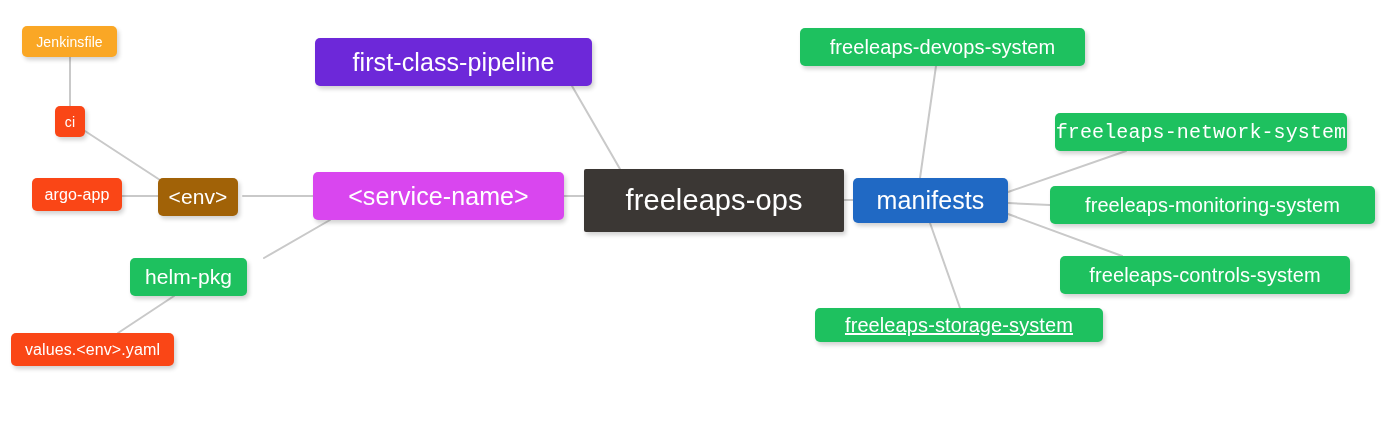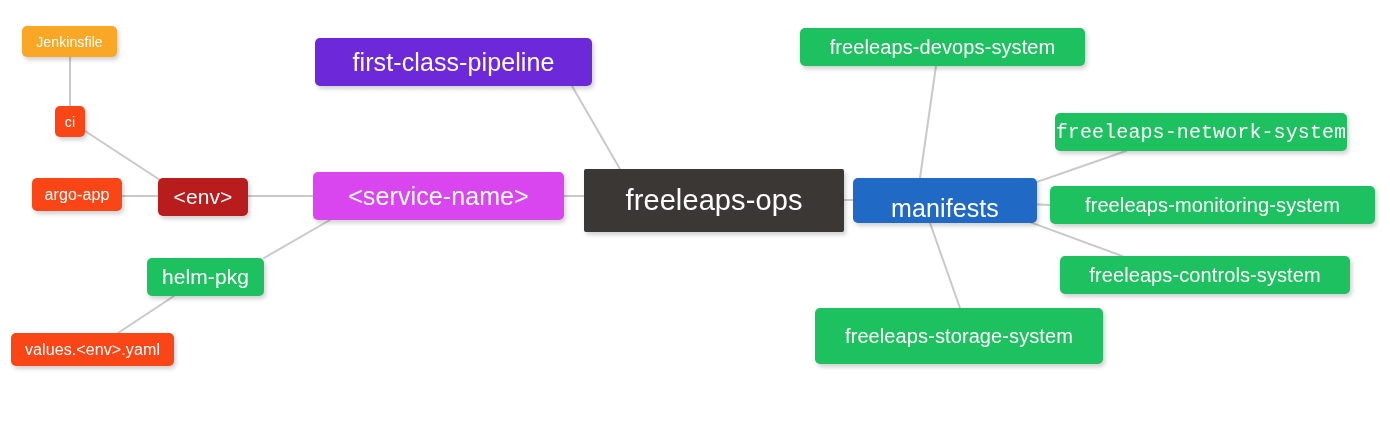--- a/index.html
+++ b/index.html
@@ -62,27 +62,27 @@
   <div id="node-layer">
       <div class="node root" style="left: 584px; top: 169px; width: 260px; height: 63px; background: rgb(59, 55, 52); font-size: 29px;">
         <span>freeleaps-ops</span>
       </div>
       <div class="node" style="left: 313px; top: 172px; width: 251px; height: 48px; background: #d946ef; font-size: 25px;">
         <span>&lt;service-name&gt;</span>
       </div>
       <div class="node" style="left: 315px; top: 38px; width: 277px; height: 48px; background: #6d28d9; font-size: 25px;">
         <span>first-class-pipeline</span>
       </div>
-      <div class="node" style="left: 853px; top: 178px; width: 184px; height: 45px; background: rgb(32, 105, 196); font-size: 25px; align-items: flex-end;">
+      <div class="node" style="left: 853px; top: 178px; width: 155px; height: 45px; background: rgb(32, 105, 196); font-size: 25px;">
         <span>manifests</span>
       </div>
-      <div class="node" style="left: 158px; top: 178px; width: 90px; height: 38px; background: #b91c1c; font-size: 21px;">
+      <div class="node" style="left: 158px; top: 178px; width: 80px; height: 38px; background: #a16207; font-size: 21px;">
         <span>&lt;env&gt;</span>
       </div>
-      <div class="node" style="left: 147px; top: 258px; width: 117px; height: 38px; background: rgb(30, 193, 95); font-size: 21px;">
+      <div class="node" style="left: 130px; top: 258px; width: 117px; height: 38px; background: rgb(30, 193, 95); font-size: 21px;">
         <span>helm-pkg</span>
       </div>
       <div class="node" style="left: 22px; top: 26px; width: 95px; height: 31px; background: rgb(250, 167, 37); font-size: 14px;">
         <span>Jenkinsfile</span>
       </div>
       <div class="node" style="left: 55px; top: 106px; width: 30px; height: 31px; background: rgb(250, 70, 22); font-size: 14px;">
         <span>ci</span>
       </div>
       <div class="node" style="left: 32px; top: 178px; width: 90px; height: 33px; background: rgb(250, 70, 22); font-size: 16px;">
         <span>argo-app</span>
@@ -95,17 +95,17 @@
       </div>
       <div class="node" style="left: 1055px; top: 113px; width: 292px; height: 38px; background: rgb(30, 193, 95); font-size: 20px; font-family: Liberation Mono, monospace;">
         <span>freeleaps-network-system</span>
       </div>
       <div class="node" style="left: 1050px; top: 186px; width: 325px; height: 38px; background: rgb(30, 193, 95); font-size: 20px;">
         <span>freeleaps-monitoring-system</span>
       </div>
       <div class="node" style="left: 1060px; top: 256px; width: 290px; height: 38px; background: rgb(30, 193, 95); font-size: 20px;">
         <span>freeleaps-controls-system</span>
       </div>
-      <div class="node" style="left: 815px; top: 308px; width: 288px; height: 56px; background: rgb(30, 193, 95); font-size: 20px;">
+      <div class="node" style="left: 815px; top: 308px; width: 288px; height: 34px; background: rgb(30, 193, 95); font-size: 20px; text-decoration: underline;">
         <span>freeleaps-storage-system</span>
       </div>
     </div>
 </div>
 
 </body></html>

